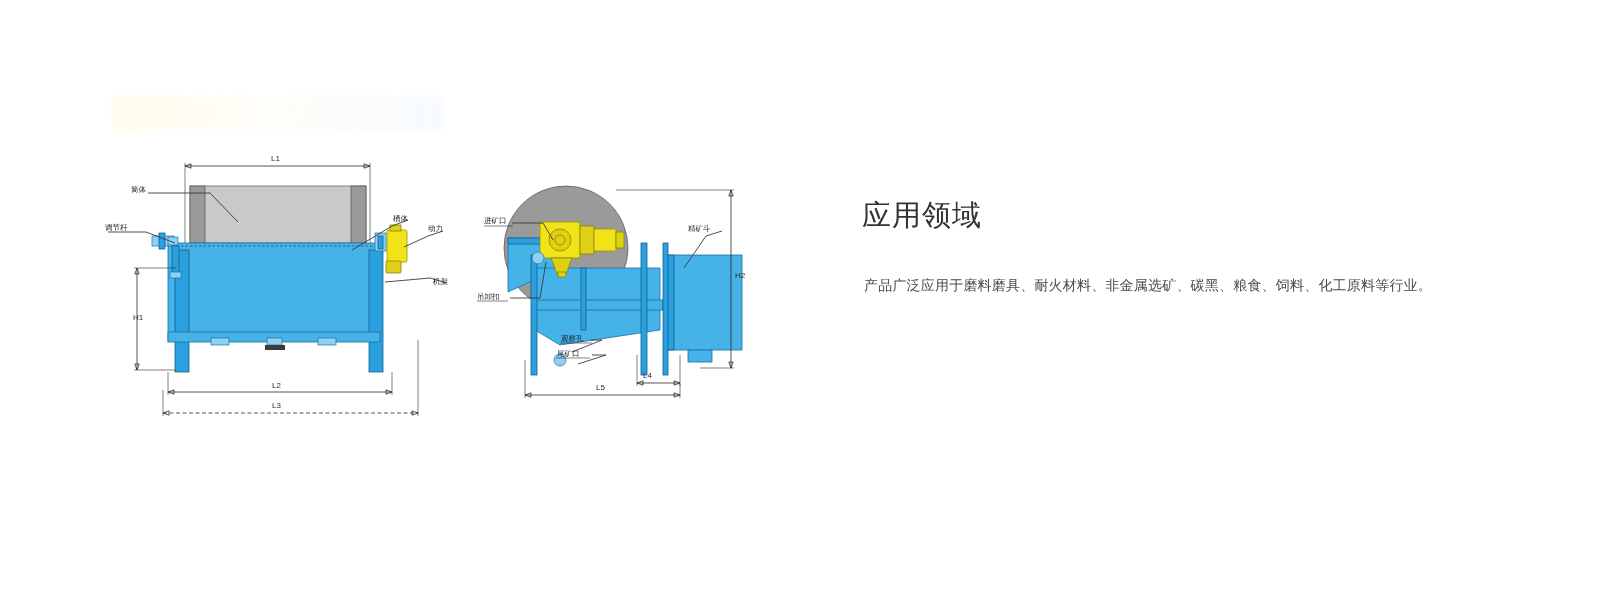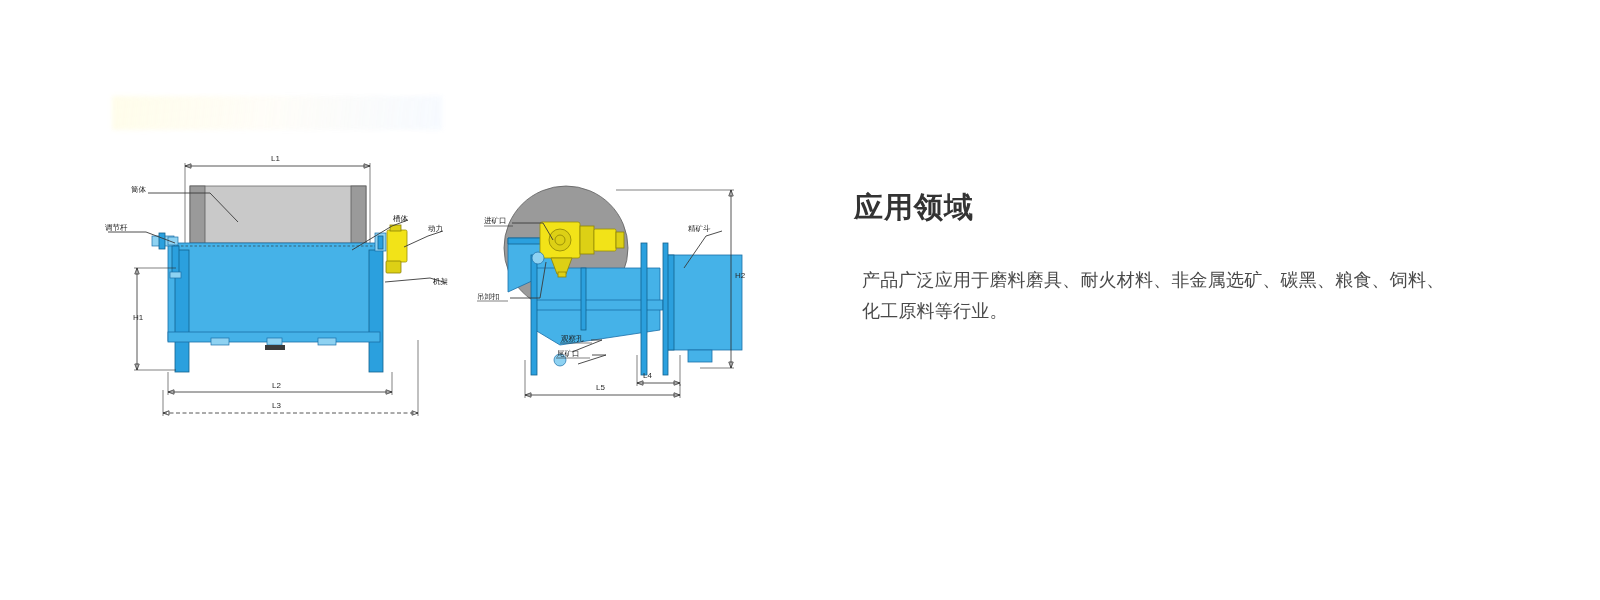--- a/index.html
+++ b/index.html
@@ -6,27 +6,28 @@
   body{
     width:1600px;height:600px;background:#ffffff;
     font-family:"Liberation Sans","DejaVu Sans",sans-serif;
     overflow:hidden;position:relative;
   }
   #page{position:relative;width:1600px;height:600px;}
 
   
   .text-panel{position:absolute;left:854px;top:192px;width:600px;}
   .panel-title{
-    font-size:29px;color:#333333;font-weight:700;letter-spacing:1px;
-    line-height:1.1;margin:0;
+    font-size:29px;color:#333333;font-weight:400;letter-spacing:1px;
+    line-height:1.1;margin:8px;
   }
   .panel-body{
-    margin:8px;padding-top:33px;
-    font-size:18px;color:#4a4a4a;line-height:1.72;letter-spacing:.2px;
+    margin:1px;padding-top:33px;
+    font-size:14px;color:#4a4a4a;line-height:1.72;letter-spacing:.2px;
     width:586px;
+    text-align:center;
   }
 
   
   svg.drawing{position:absolute;left:0;top:0;width:1600px;height:600px;}
   .cn{font-family:"DejaVu Sans","Liberation Sans",sans-serif;}
   .dimtxt{font-family:"Liberation Sans",sans-serif;font-size:8px;fill:#2b2b2b;}
   .lbl{font-size:7.5px;fill:#1a1a1a;}
   .ldr{stroke:#3a3a3a;stroke-width:.9;fill:none;}
   .dimline{stroke:#2b2b2b;stroke-width:.8;fill:none;}
   .thin{stroke:#2b2b2b;stroke-width:.6;fill:none;}

